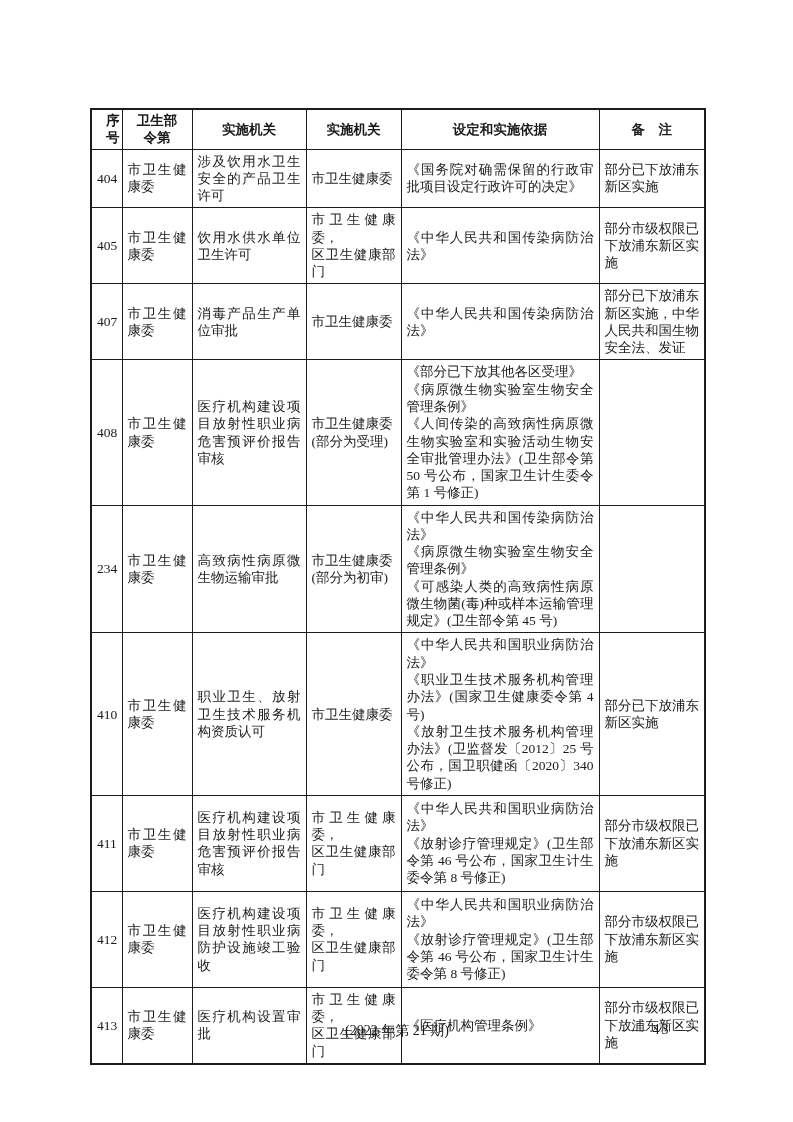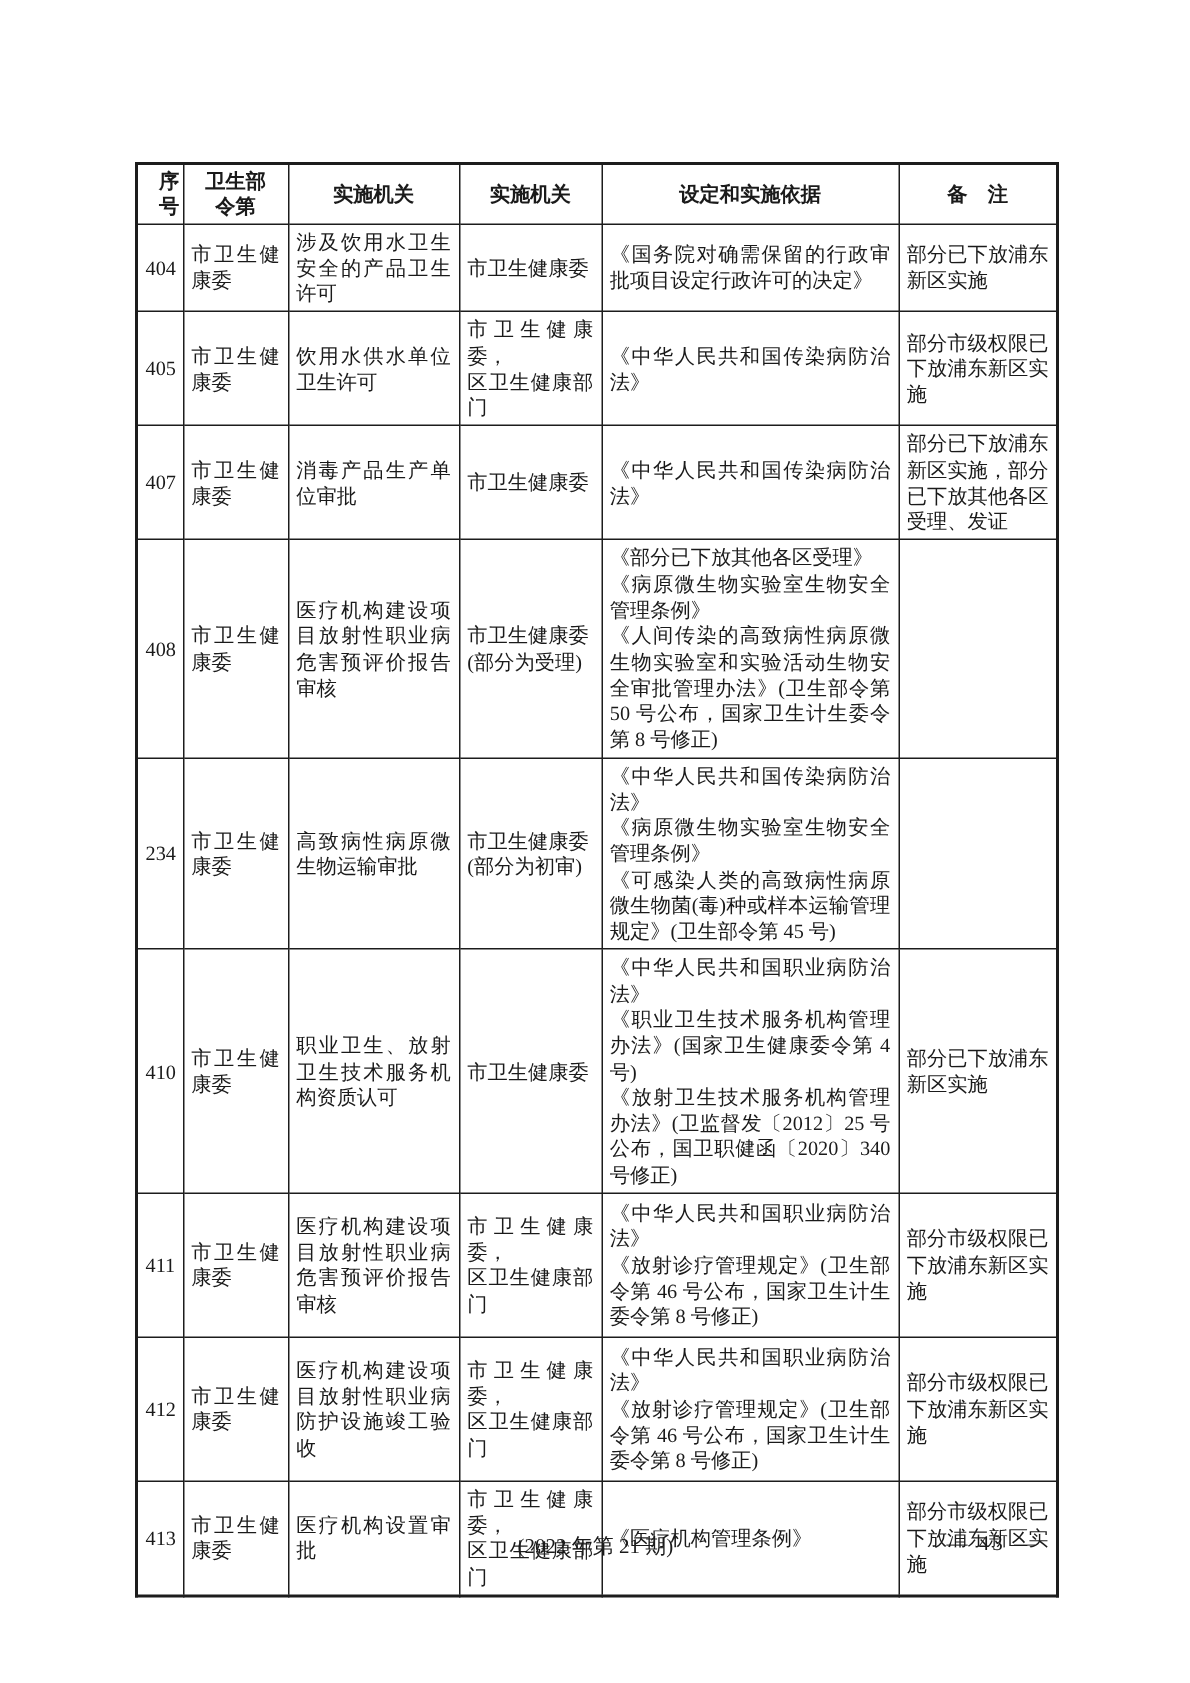--- a/index.html
+++ b/index.html
@@ -113,35 +113,35 @@
       <td class="jz">消毒产品生产单位审批</td>
       <td>
         <div class="agline">市卫生健康委</div>
         <div class="agline"></div>
       </td>
       <td>
         <div class="law">《中华人民共和国传染病防治法》</div>
         <div class="law"></div>
         <div class="law"></div>
       </td>
-      <td class="jz">部分已下放浦东新区实施，部分已下放其他各区受理、发证</td>
+      <td class="jz">部分已下放浦东新区实施，中华人民共和国生物安全法、发证</td>
     </tr>
 
     <tr style="height:140px">
       <td class="no">408</td>
       <td class="jz">市卫生健康委</td>
       <td class="jz">医疗机构建设项目放射性职业病危害预评价报告审核</td>
       <td>
         <div class="agline">市卫生健康委</div>
         <div class="agline">(部分为受理)</div>
       </td>
       <td>
         <div class="law">《部分已下放其他各区受理》</div>
         <div class="law">《病原微生物实验室生物安全管理条例》</div>
-        <div class="law">《人间传染的高致病性病原微生物实验室和实验活动生物安全审批管理办法》(卫生部令第 50 号公布，国家卫生计生委令第 8 号修正)</div>
+        <div class="law">《人间传染的高致病性病原微生物实验室和实验活动生物安全审批管理办法》(卫生部令第 50 号公布，国家卫生计生委令第 1 号修正)</div>
       </td>
       <td class="jz"></td>
     </tr>
 
     <tr style="height:126px">
       <td class="no">234</td>
       <td class="jz">市卫生健康委</td>
       <td class="jz">高致病性病原微生物运输审批</td>
       <td>
         <div class="agline">市卫生健康委</div>

